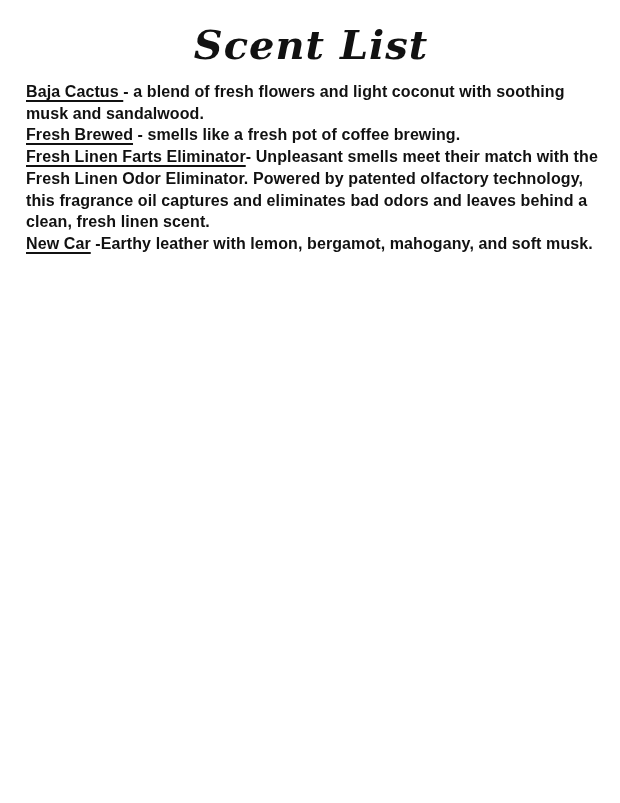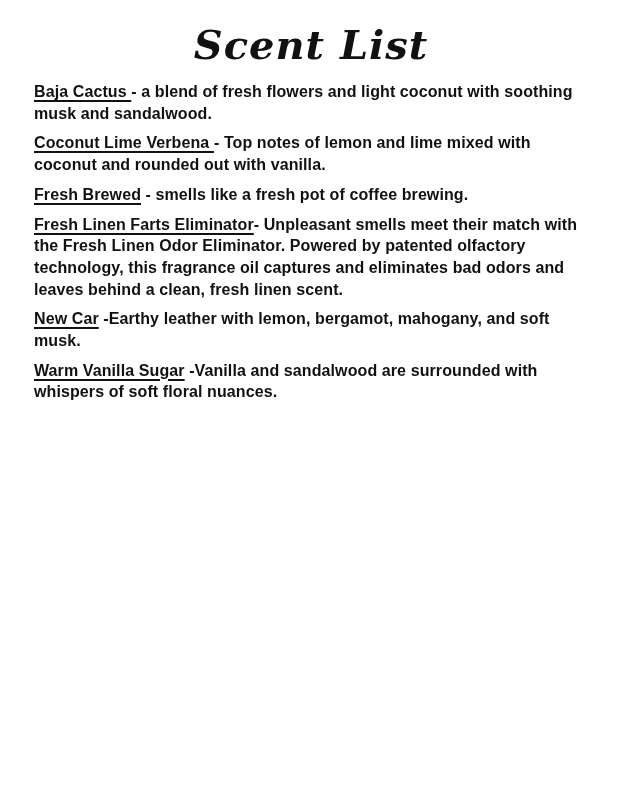--- a/index.html
+++ b/index.html
@@ -30,34 +30,32 @@
   .scent-list {
     width: 572px;
     font-family: "Liberation Sans", sans-serif;
     font-weight: bold;
     font-size: 16px;
     line-height: 21.7px;
     color: #111111;
     letter-spacing: 0.1px;
   }
   .scent {
-    margin: 8px;
+    margin: 0;
   }
   .scent-name {
     text-decoration: underline;
     text-decoration-thickness: 1.5px;
     text-underline-offset: 3px;
   }
 </style>
 </head>
 <body>
 
 <div class="page">
   <h1 class="title">Scent List</h1>
   <div class="scent-list">
     <p class="scent"><span class="scent-name">Baja Cactus </span><span class="scent-desc">- a blend of fresh flowers and light coconut with soothing musk and sandalwood.</span></p>
-    <p class="scent"><span class="scent-name">Coconut Lime Verbena </span><span class="scent-desc">- Top notes of lemon and lime mixed with coconut and rounded out with vanilla.</span></p>
     <p class="scent"><span class="scent-name">Fresh Brewed</span><span class="scent-desc"> - smells like a fresh pot of coffee brewing.</span></p>
     <p class="scent"><span class="scent-name">Fresh Linen Farts Eliminator</span><span class="scent-desc">- Unpleasant smells meet their match with the Fresh Linen Odor Eliminator. Powered by patented olfactory technology, this fragrance oil captures and eliminates bad odors and leaves behind a clean, fresh linen scent.</span></p>
     <p class="scent"><span class="scent-name">New Car</span><span class="scent-desc"> -Earthy leather with lemon, bergamot, mahogany, and soft musk.</span></p>
-    <p class="scent"><span class="scent-name">Warm Vanilla Sugar</span><span class="scent-desc"> -Vanilla and sandalwood are surrounded with whispers of soft floral nuances.</span></p>
   </div>
 </div>
 
 </body></html>

